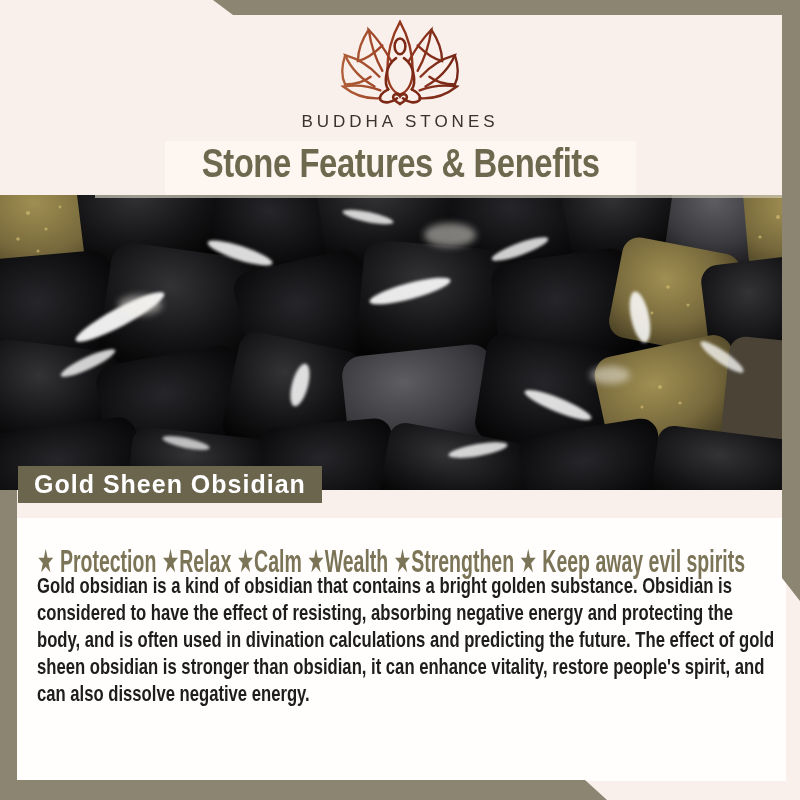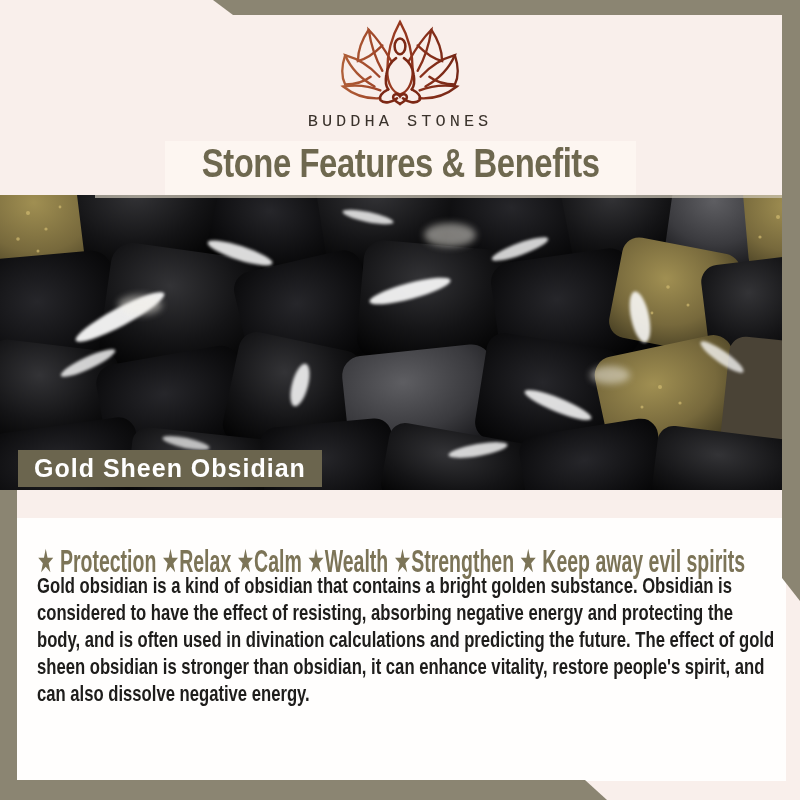--- a/index.html
+++ b/index.html
@@ -11,31 +11,31 @@
            clip-path:polygon(0 0,100% 0,100% 100%,20px 100%);}
   .right-ribbon{position:absolute;left:782px;top:0;width:18px;height:601px;background:#8b8572;
            clip-path:polygon(0 0,100% 0,100% 100%,0 578px);z-index:4;}
   .left-strip{position:absolute;left:0;top:490px;width:17px;height:310px;background:#8b8572;z-index:4;}
   .bottom-band{position:absolute;left:0;top:780px;width:607px;height:20px;background:#8b8572;
            clip-path:polygon(0 0,585px 0,100% 100%,0 100%);z-index:4;}
 
   
   .logo{position:absolute;left:330px;top:16px;width:140px;height:94px;}
   .brand{position:absolute;left:0;top:112px;width:100%;text-align:center;
-         font-family:Liberation Mono, monospace;font-size:17px;
+         font-family:Liberation Sans, sans-serif;font-size:17px;
          letter-spacing:4px;color:#3a322b;}
   .title-band{position:absolute;left:165px;top:141px;width:471px;height:54px;background:#fdf6f1;
          display:flex;justify-content:center;}
   .title-text{font-size:40px;font-weight:bold;color:#6e684f;white-space:nowrap;
          transform:scaleX(0.82);letter-spacing:-0.5px;}
 
   
   .photo{position:absolute;left:0;top:195px;width:800px;height:295px;background:#070707;z-index:1;}
   .photo svg{display:block;}
-  .stone-label{position:absolute;left:18px;top:450px;height:37px;background:#6b654e;color:#ffffff;
+  .stone-label{position:absolute;left:18px;top:466px;height:37px;background:#6b654e;color:#ffffff;
          font-size:25px;font-weight:bold;display:flex;align-items:center;padding:0 16px;
          letter-spacing:1px;z-index:3;white-space:nowrap;}
 
   
   .panel{position:absolute;left:17px;top:518px;width:769px;height:263px;background:#fffefd;z-index:2;}
   .stars-svg{position:absolute;left:18px;top:18px;}
   .stars-svg text{font-family:"Liberation Sans","DejaVu Sans",sans-serif;font-weight:bold;}
   .paragraph{position:absolute;left:20px;top:54px;width:982px;transform:scaleX(0.757);
          transform-origin:0 0;font-size:22px;font-weight:bold;line-height:27px;color:#1e1d1b;}
 </style>

